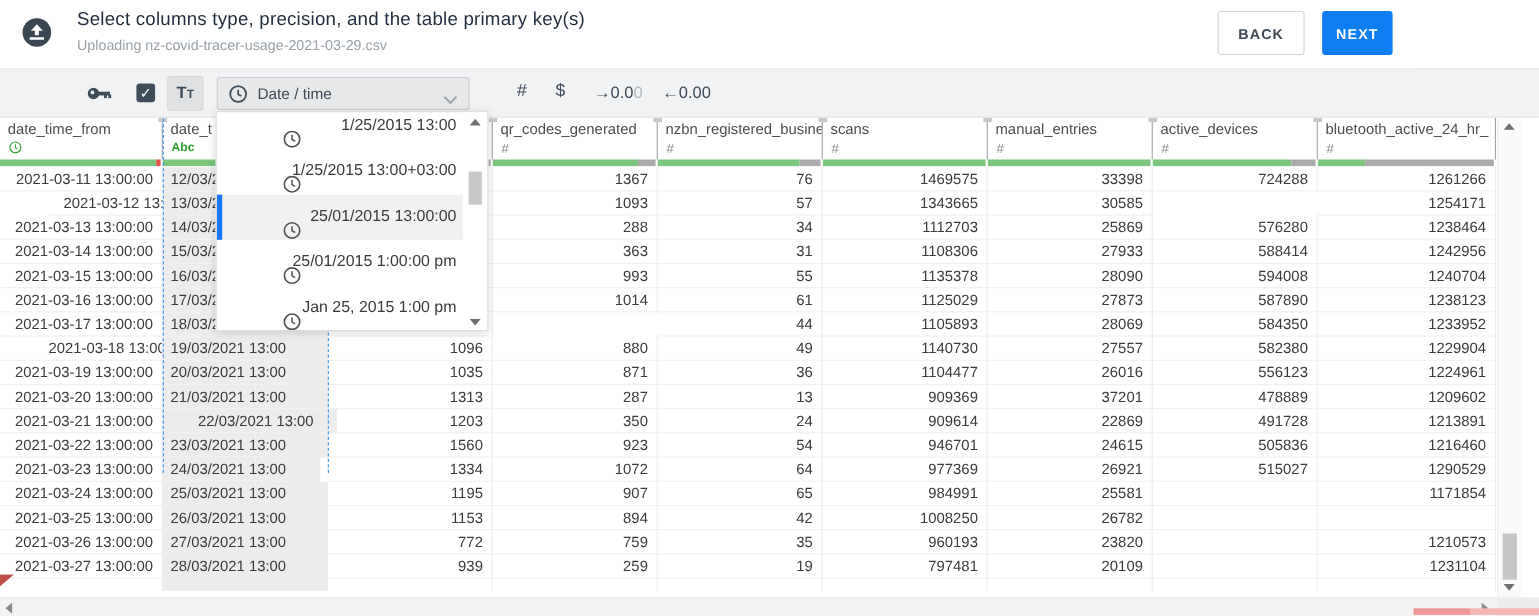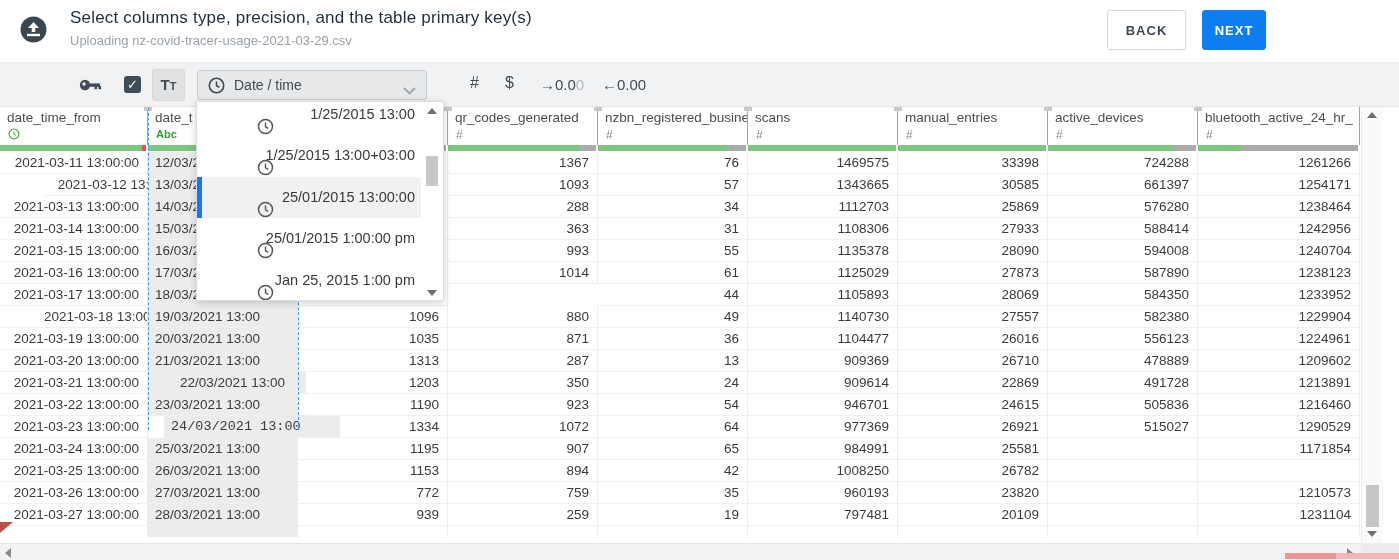--- a/index.html
+++ b/index.html
@@ -199,21 +199,20 @@
       <div class="td r" style="left: 898px; top: 45px; width: 150px;">33398</div>
       <div class="td r" style="left: 1048px; top: 45px; width: 150px;">724288</div>
       <div class="td r" style="left: 1198px; top: 45px; width: 162px;">1261266</div>
       <div class="td r" style="left: 0px; top: 67px; width: 148px; margin-left: 44px;">2021-03-12 13:00:00</div>
       <div class="td l selcol" style="left: 148px; top: 67px; width: 150px;">13/03/2021 13:00</div>
       <div class="td r" style="left: 298px; top: 67px; width: 150px;"></div>
       <div class="td r" style="left: 448px; top: 67px; width: 150px;">1093</div>
       <div class="td r" style="left: 598px; top: 67px; width: 150px;">57</div>
       <div class="td r" style="left: 748px; top: 67px; width: 150px;">1343665</div>
       <div class="td r" style="left: 898px; top: 67px; width: 150px;">30585</div>
-      <div class="td r" style="left: 1048px; top: 67px; width: 150px;">661397</div>
       <div class="td r" style="left: 1198px; top: 67px; width: 162px;">1254171</div>
       <div class="td r" style="left: 0px; top: 89px; width: 148px;">2021-03-13 13:00:00</div>
       <div class="td l selcol" style="left: 148px; top: 89px; width: 150px;">14/03/2021 13:00</div>
       <div class="td r" style="left: 298px; top: 89px; width: 150px;"></div>
       <div class="td r" style="left: 448px; top: 89px; width: 150px;">288</div>
       <div class="td r" style="left: 598px; top: 89px; width: 150px;">34</div>
       <div class="td r" style="left: 748px; top: 89px; width: 150px;">1112703</div>
       <div class="td r" style="left: 898px; top: 89px; width: 150px;">25869</div>
       <div class="td r" style="left: 1048px; top: 89px; width: 150px;">576280</div>
       <div class="td r" style="left: 1198px; top: 89px; width: 162px;">1238464</div>
@@ -269,43 +268,43 @@
       <div class="td r" style="left: 748px; top: 221px; width: 150px;">1104477</div>
       <div class="td r" style="left: 898px; top: 221px; width: 150px;">26016</div>
       <div class="td r" style="left: 1048px; top: 221px; width: 150px;">556123</div>
       <div class="td r" style="left: 1198px; top: 221px; width: 162px;">1224961</div>
       <div class="td r" style="left: 0px; top: 243px; width: 148px;">2021-03-20 13:00:00</div>
       <div class="td l selcol" style="left: 148px; top: 243px; width: 150px;">21/03/2021 13:00</div>
       <div class="td r" style="left: 298px; top: 243px; width: 150px;">1313</div>
       <div class="td r" style="left: 448px; top: 243px; width: 150px;">287</div>
       <div class="td r" style="left: 598px; top: 243px; width: 150px;">13</div>
       <div class="td r" style="left: 748px; top: 243px; width: 150px;">909369</div>
-      <div class="td r" style="left: 898px; top: 243px; width: 150px;">26710</div>
+      <div class="td r" style="left: 898px; top: 243px; width: 150px;">37201</div>
       <div class="td r" style="left: 1048px; top: 243px; width: 150px;">478889</div>
       <div class="td r" style="left: 1198px; top: 243px; width: 162px;">1209602</div>
       <div class="td r" style="left: 0px; top: 265px; width: 148px;">2021-03-21 13:00:00</div>
       <div class="td l selcol" style="left: 148px; top: 265px; width: 158px; padding-left: 32px;">22/03/2021 13:00</div>
       <div class="td r" style="left: 298px; top: 265px; width: 150px;">1203</div>
       <div class="td r" style="left: 448px; top: 265px; width: 150px;">350</div>
       <div class="td r" style="left: 598px; top: 265px; width: 150px;">24</div>
       <div class="td r" style="left: 748px; top: 265px; width: 150px;">909614</div>
       <div class="td r" style="left: 898px; top: 265px; width: 150px;">22869</div>
       <div class="td r" style="left: 1048px; top: 265px; width: 150px;">491728</div>
       <div class="td r" style="left: 1198px; top: 265px; width: 162px;">1213891</div>
       <div class="td r" style="left: 0px; top: 287px; width: 148px;">2021-03-22 13:00:00</div>
       <div class="td l selcol" style="left: 148px; top: 287px; width: 150px;">23/03/2021 13:00</div>
-      <div class="td r" style="left: 298px; top: 287px; width: 150px;">1190</div>
+      <div class="td r" style="left: 298px; top: 287px; width: 150px;">1560</div>
       <div class="td r" style="left: 448px; top: 287px; width: 150px;">923</div>
       <div class="td r" style="left: 598px; top: 287px; width: 150px;">54</div>
       <div class="td r" style="left: 748px; top: 287px; width: 150px;">946701</div>
       <div class="td r" style="left: 898px; top: 287px; width: 150px;">24615</div>
       <div class="td r" style="left: 1048px; top: 287px; width: 150px;">505836</div>
       <div class="td r" style="left: 1198px; top: 287px; width: 162px;">1216460</div>
       <div class="td r" style="left: 0px; top: 309px; width: 148px;">2021-03-23 13:00:00</div>
-      <div class="td l selcol" style="left: 164px; top: 309px; width: 176px; font-family: Liberation Mono, monospace;">24/03/2021 13:00</div>
+      <div class="td l selcol" style="left: 148px; top: 309px; width: 143px;">24/03/2021 13:00</div>
       <div class="td r" style="left: 298px; top: 309px; width: 150px;">1334</div>
       <div class="td r" style="left: 448px; top: 309px; width: 150px;">1072</div>
       <div class="td r" style="left: 598px; top: 309px; width: 150px;">64</div>
       <div class="td r" style="left: 748px; top: 309px; width: 150px;">977369</div>
       <div class="td r" style="left: 898px; top: 309px; width: 150px;">26921</div>
       <div class="td r" style="left: 1048px; top: 309px; width: 150px;">515027</div>
       <div class="td r" style="left: 1198px; top: 309px; width: 162px;">1290529</div>
       <div class="td r" style="left: 0px; top: 331px; width: 148px;">2021-03-24 13:00:00</div>
       <div class="td l selcol" style="left: 148px; top: 331px; width: 150px;">25/03/2021 13:00</div>
       <div class="td r" style="left: 298px; top: 331px; width: 150px;">1195</div>

